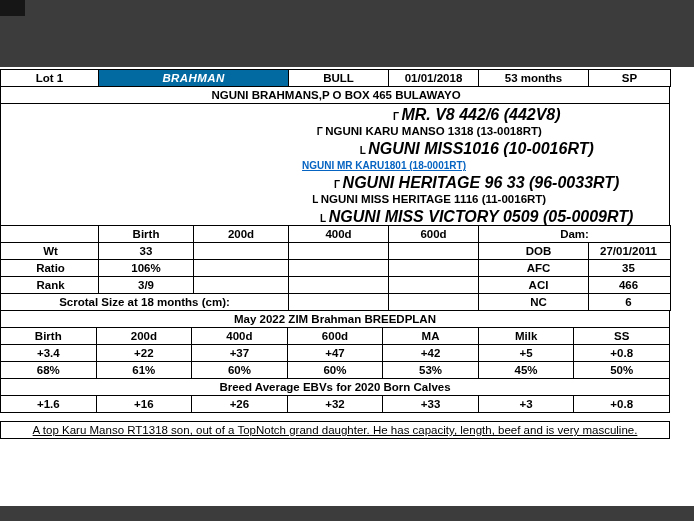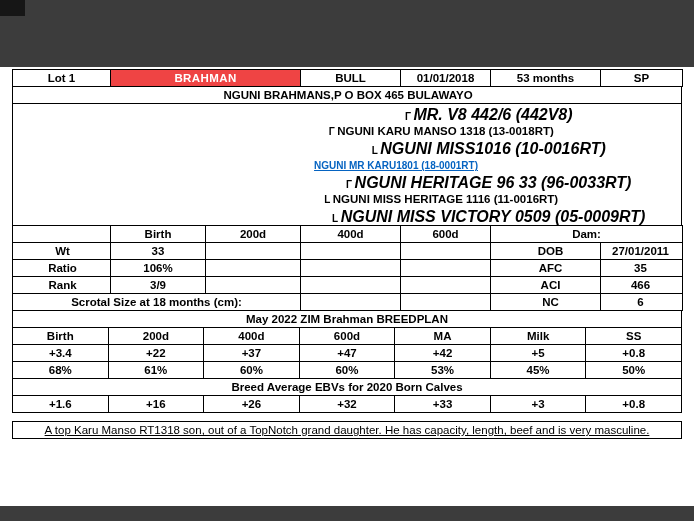--- a/index.html
+++ b/index.html
@@ -3,30 +3,30 @@
 <meta charset="utf-8">
 <style>
   * { margin:0; padding:0; box-sizing:border-box; }
   html,body { width:694px; height:521px; }
   body { font-family:"Liberation Sans", sans-serif; background:#3c3c3c; }
   .screen { position:relative; width:694px; height:521px; background:#3c3c3c; overflow:hidden; }
   .topbar { position:absolute; top:0; left:0; width:694px; height:67px; background:#3c3c3c; }
   .topbar-corner { position:absolute; top:0; left:0; width:25px; height:16px; background:#161616; }
   .botbar { position:absolute; left:0; top:506px; width:694px; height:15px; background:#3c3c3c; }
   .page { position:absolute; top:67px; left:0; width:694px; height:439px; background:#ffffff; }
-  .doc { position:absolute; top:2px; left:12px; width:670px; }
+  .doc { position:absolute; top:2px; left:0; width:670px; }
 
   table.t { border-collapse:collapse; table-layout:fixed; width:670px; margin-top:-1px; }
   table.t:first-child { margin-top:0; }
   .t td { border:1px solid #000; height:17px; font-size:11.5px; font-weight:700; color:#000;
           text-align:center; vertical-align:middle; padding:0 4px; white-space:nowrap; overflow:hidden; }
   .left  { text-align:left; padding-left:6px !important; }
   .lab2  { text-align:left; padding-left:14px !important; }
   .right { text-align:right; padding-right:6px !important; }
-  .breed-cell { background:#ef4444; color:#fff !important; letter-spacing:.4px; }
+  .breed-cell { background:#0369a1; color:#fff !important; letter-spacing:.4px;font-style:italic; }
 
   .ped-cell { height:121px; text-align:left; vertical-align:top; padding:2px 0 0 0 !important; }
   .ped-line { height:17px; line-height:17px; white-space:nowrap; }
   .ind-g3 { padding-left:281px; }
   .ind-g2 { padding-left:186px; }
   .ind-an { padding-left:98px; }
   .branch { display:inline-block; width:11px; font-size:10px; font-weight:700; vertical-align:middle; }
   .g3 { font-size:16px; font-style:italic; font-weight:700; }
   .g2 { font-size:11.5px; font-weight:700; }
   .animal-link { color:#0563c1; text-decoration:underline; font-weight:700; font-size:10px; cursor:pointer; }

